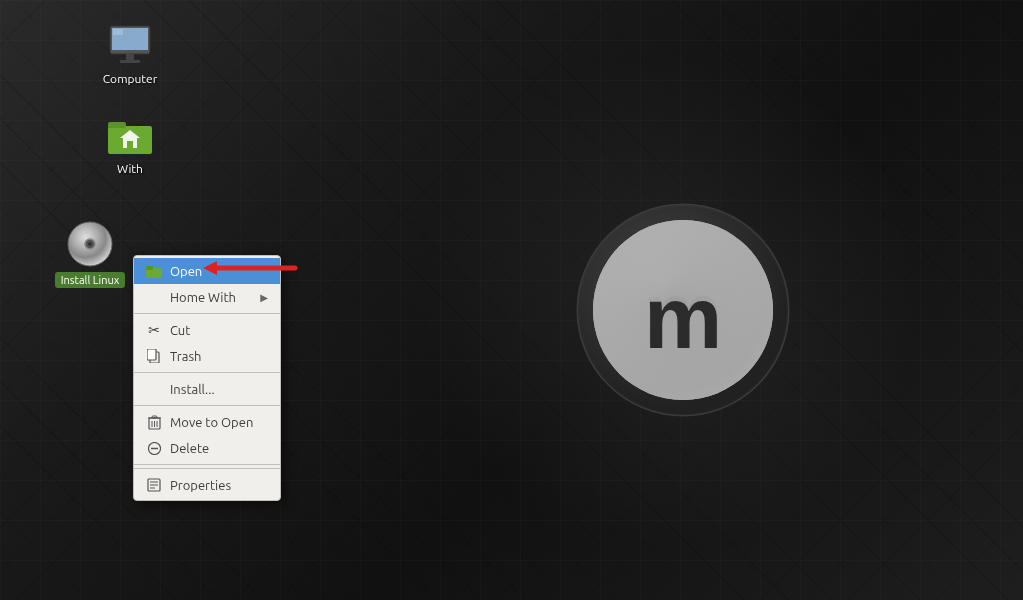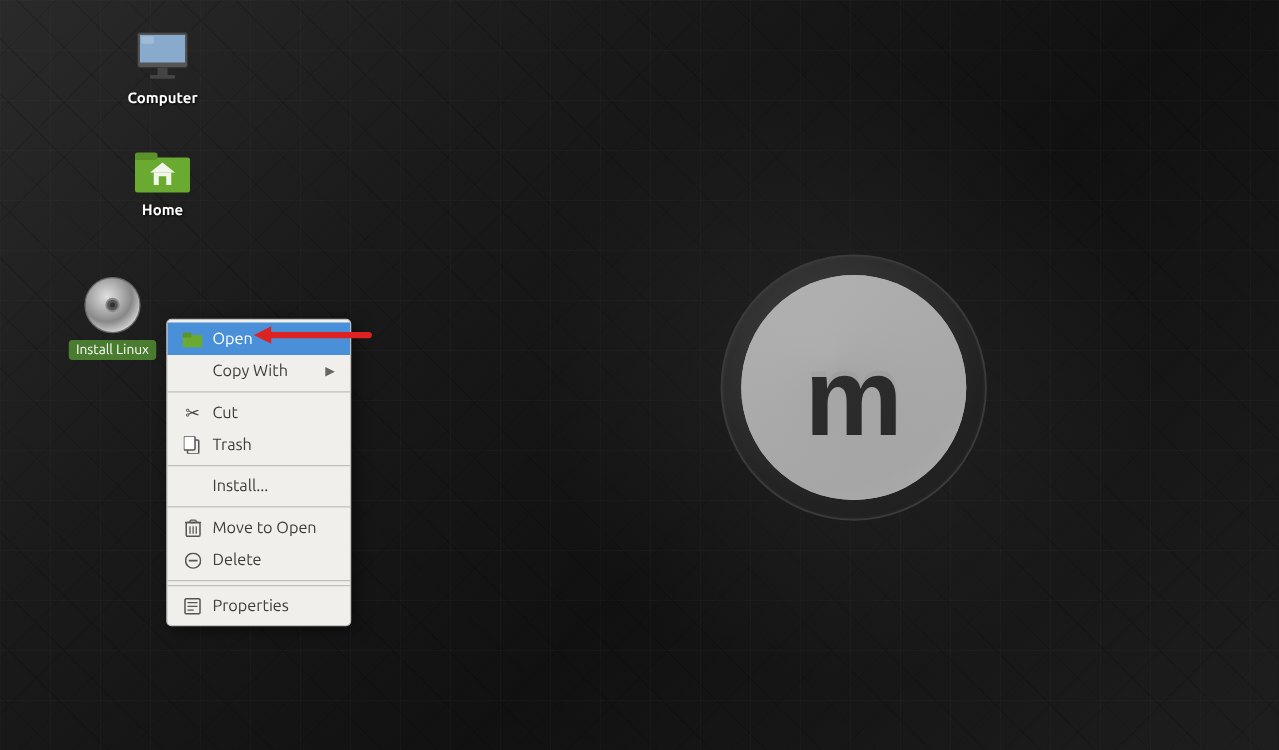--- a/index.html
+++ b/index.html
@@ -86,21 +86,20 @@
       align-items: center;
       justify-content: center;
     }
 
     .desktop-icon .icon-label {
       color: white;
       font-size: 12px;
       text-align: center;
       margin-top: 4px;
       text-shadow: 1px 1px 2px rgba(0,0,0,0.9);
-      font-weight: bold;
     }
 
     
     #icon-computer {
       top: 20px;
       left: 90px;
     }
 
     
     #icon-home {
@@ -231,21 +230,21 @@
 
         <rect x="2" y="14" width="44" height="28" rx="2" fill="#6aaa30"></rect>
 
         <rect x="2" y="10" width="18" height="6" rx="2" fill="#5a9428"></rect>
 
         <polygon points="24,18 14,26 34,26" fill="#fff" opacity="0.9"></polygon>
         <rect x="17" y="26" width="14" height="10" fill="#fff" opacity="0.9"></rect>
         <rect x="21" y="29" width="6" height="7" fill="#6aaa30"></rect>
       </svg>
     </div>
-    <span class="icon-label">Home</span>
+    <span class="icon-label">With</span>
   </div>
 
   <div class="desktop-icon" id="icon-install" style="top:220px;left:50px;">
     <div class="icon-img">
       <svg width="48" height="48" viewBox="0 0 48 48">
         <defs>
           <radialGradient id="discGrad" cx="40%" cy="35%" r="65%">
             <stop offset="0%" stop-color="#e0e0e0"></stop>
             <stop offset="40%" stop-color="#b0b0b0"></stop>
             <stop offset="70%" stop-color="#888"></stop>
@@ -267,21 +266,21 @@
         <svg width="16" height="14" viewBox="0 0 16 14">
           <rect x="0" y="4" width="16" height="10" rx="1" fill="#6aaa30"></rect>
           <rect x="0" y="2" width="7" height="4" rx="1" fill="#5a9428"></rect>
         </svg>
       </span>
       <span>Open</span>
     </div>
 
     <div class="menu-item">
       <span class="item-icon"></span>
-      <span>Copy With</span>
+      <span>Home With</span>
       <span class="submenu-arrow">▶</span>
     </div>
 
     <div class="menu-separator"></div>
 
     <div class="menu-item">
       <span class="item-icon">✂</span>
       <span>Cut</span>
     </div>
 

